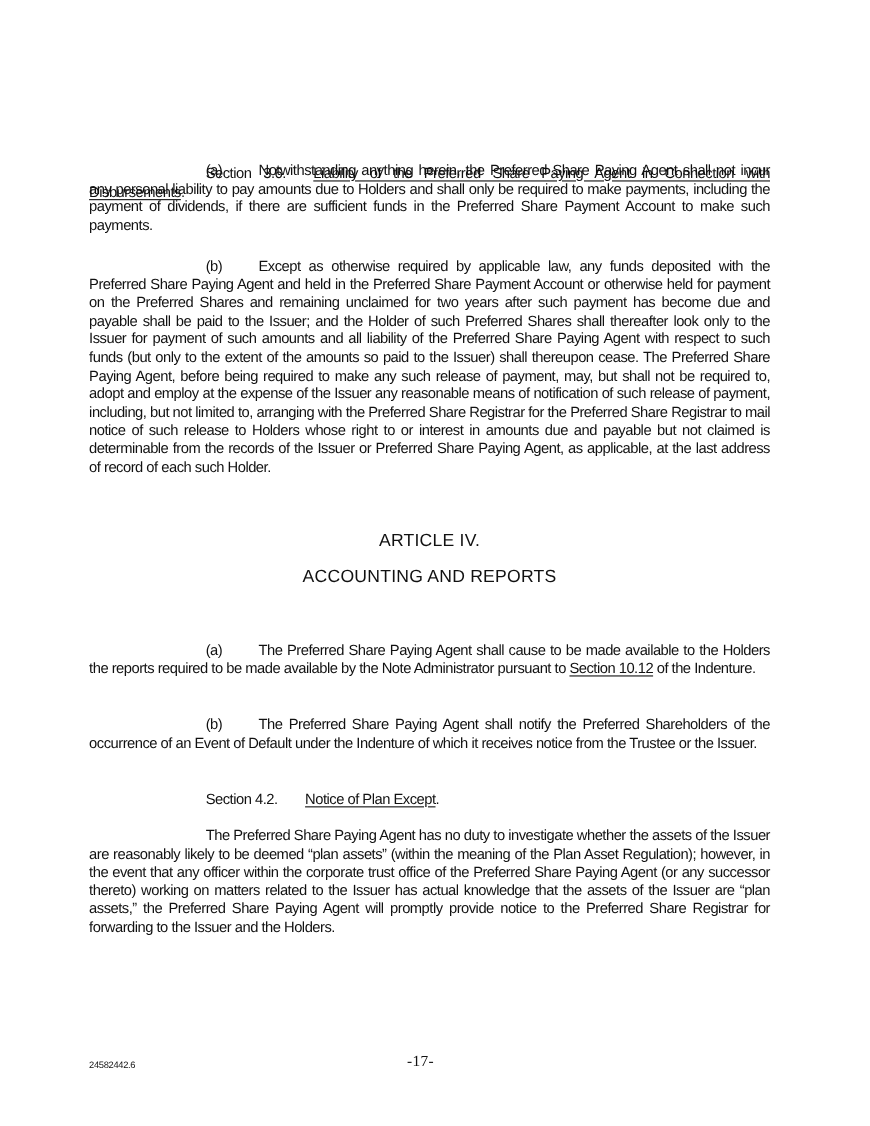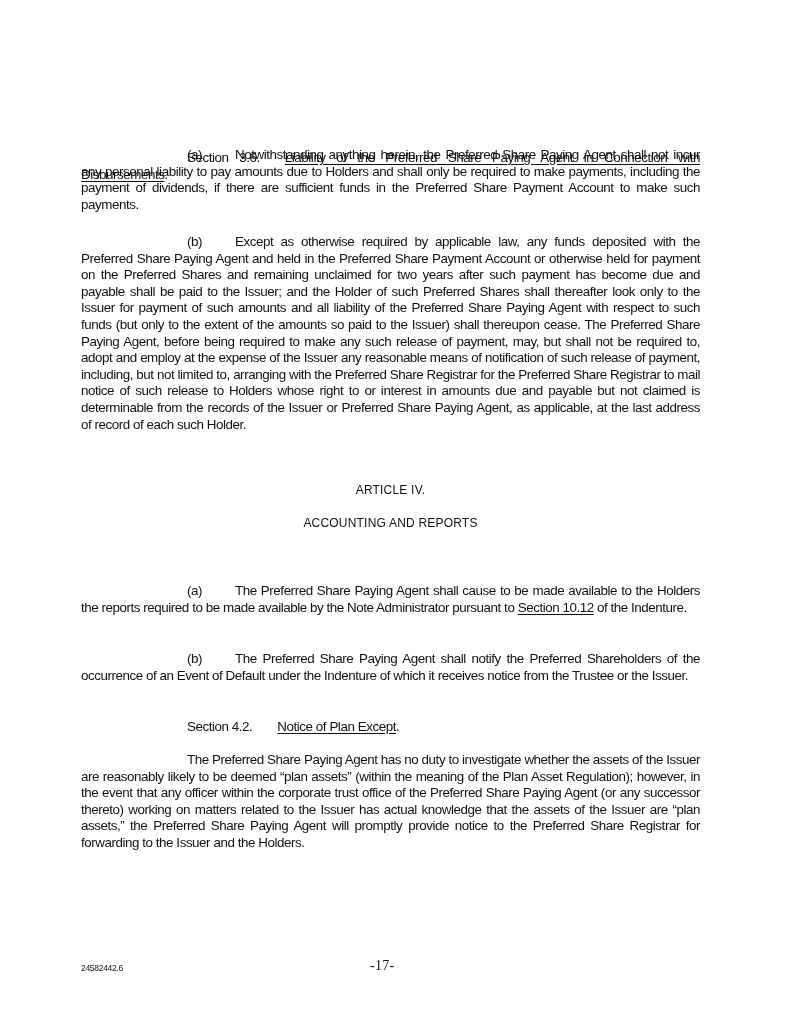--- a/index.html
+++ b/index.html
@@ -2,21 +2,21 @@
 <html><head>
 <meta charset="utf-8">
 <style>
   html, body { margin: 0; padding: 0; background: #ffffff; }
   body { width: 791px; height: 1024px; position: relative; overflow: hidden; }
   .page { position: absolute; left: 0; top: 0; width: 791px; height: 1024px; background: #fff; color: #111; font-family: "Liberation Sans Narrow", "Liberation Sans", sans-serif; }
   .blk { position: absolute; left: 81px; width: 619px; font-size: 13.4px; line-height: 16.6px; letter-spacing: -0.45px; text-align: justify; }
   .indent { display: inline-block; width: 106px; }
   .gap { display: inline-block; width: 33px; }
   .u { text-decoration: underline; text-underline-offset: 2px; }
-  .center { position: absolute; left: 81px; width: 619px; text-align: center; font-size: 12px; letter-spacing: 0.2px; }
+  .center { position: absolute; left: 81px; width: 619px; text-align: center; font-size: 16px; letter-spacing: 0.2px; }
   .footer-id { position: absolute; left: 81px; top: 963px; font-size: 8.5px; letter-spacing: -0.3px; }
   .footer-page { position: absolute; left: 370px; top: 958px; font-size: 14px; letter-spacing: 0.3px; font-family: Liberation Serif, serif; }
 </style>
 </head>
 <body>
 
 <div class="page">
 
   <div class="blk" style="top:104px;margin-top:46px;">
     <span class="indent"></span><span>Section 3.6.</span><span class="gap" style="width:25px"></span><span class="u">Liability of the Preferred Share Paying Agent in Connection with</span>

